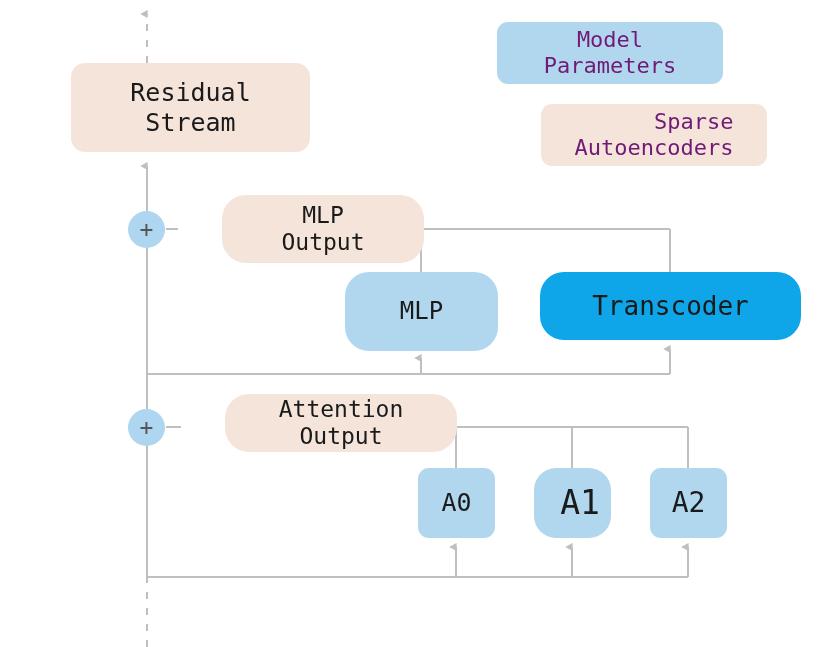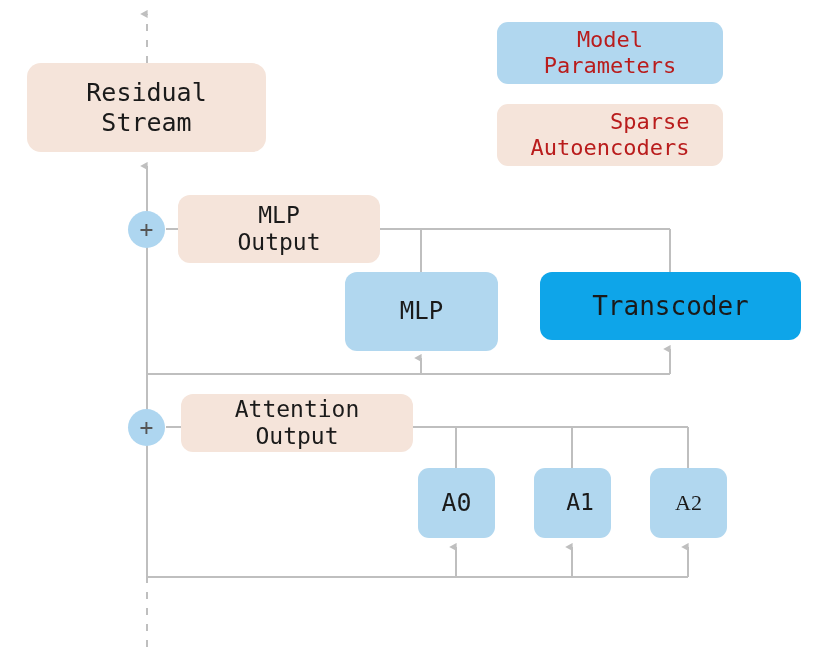--- a/index.html
+++ b/index.html
@@ -22,27 +22,27 @@
     width: 822px;
     height: 647px;
     pointer-events: none;
   }
   .node {
     position: absolute;
     display: flex;
     align-items: center;
     justify-content: center;
     text-align: center;
-    border-radius: 12px;
+    border-radius: 24px;
     color: #1a1a1a;
     line-height: 1.18;
     white-space: pre-line;
     box-sizing: border-box;
   }
-  .node-sae    { background: #F5E4DA; }
+  .node-sae    { background: #F5E4DA; margin-left: 44px; }
   .node-param  { background: #B1D7EF; }
   .node-tc     { background: #0ea5e9; }
 
   .plus-circle {
     position: absolute;
     width: 37px;
     height: 37px;
     border-radius: 50%;
     background: #AED6F0;
     display: flex;
@@ -53,21 +53,21 @@
     line-height: 1;
     box-sizing: border-box;
   }
   .legend-box {
     position: absolute;
     display: flex;
     align-items: center;
     justify-content: center;
     text-align: center;
     border-radius: 11px;
-    color: #b91c1c;
+    color: #701a75;
     white-space: pre-line;
     line-height: 1.16;
     box-sizing: border-box;
   }
 </style>
 </head>
 <body>
 
 <div id="canvas">
 
@@ -131,17 +131,17 @@
 
   <div class="node node-tc" style="left:540px; top:272px; width:261px; height:68px; font-size:26px;">Transcoder</div>
 
   <div class="plus-circle" style="left:128px; top:409px;">+</div>
 
   <div class="node node-sae" style="left:181px; top:394px; width:232px; height:58px; font-size:23px;">Attention
 Output</div>
 
   <div class="node node-param" style="left:418px; top:468px; width:77px; height:70px; font-size:25px; border-radius:11px;">A0</div>
 
-  <div class="node node-param" style="left:534px; top:468px; width:77px; height:70px; font-size:23px; border-radius:11px;padding-left:15px;">A1</div>
+  <div class="node node-param" style="left:534px; top:468px; width:77px; height:70px; font-size:33px; border-radius:22px;padding-left:15px;">A1</div>
 
-  <div class="node node-param" style="left:650px; top:468px; width:77px; height:70px; font-size:22px; border-radius:11px;font-family:Liberation Serif, serif;">A2</div>
+  <div class="node node-param" style="left:650px; top:468px; width:77px; height:70px; font-size:28px; border-radius:11px;">A2</div>
 
 </div>
 
 </body></html>

